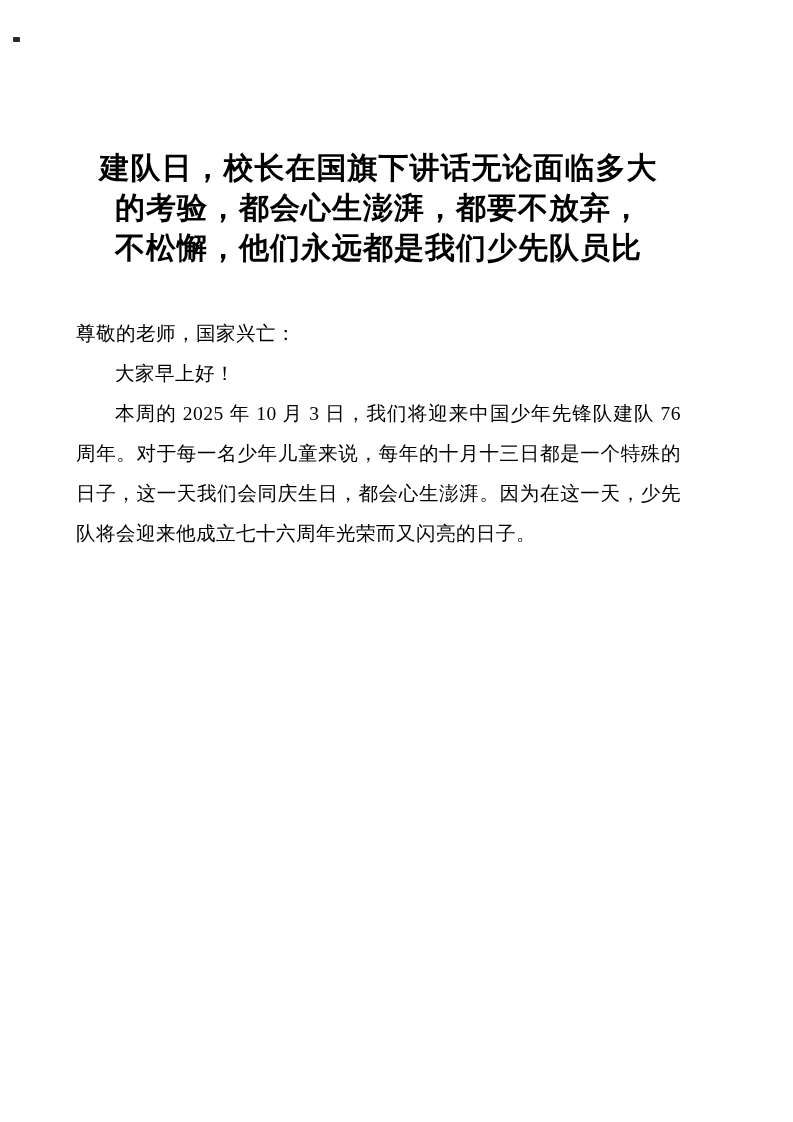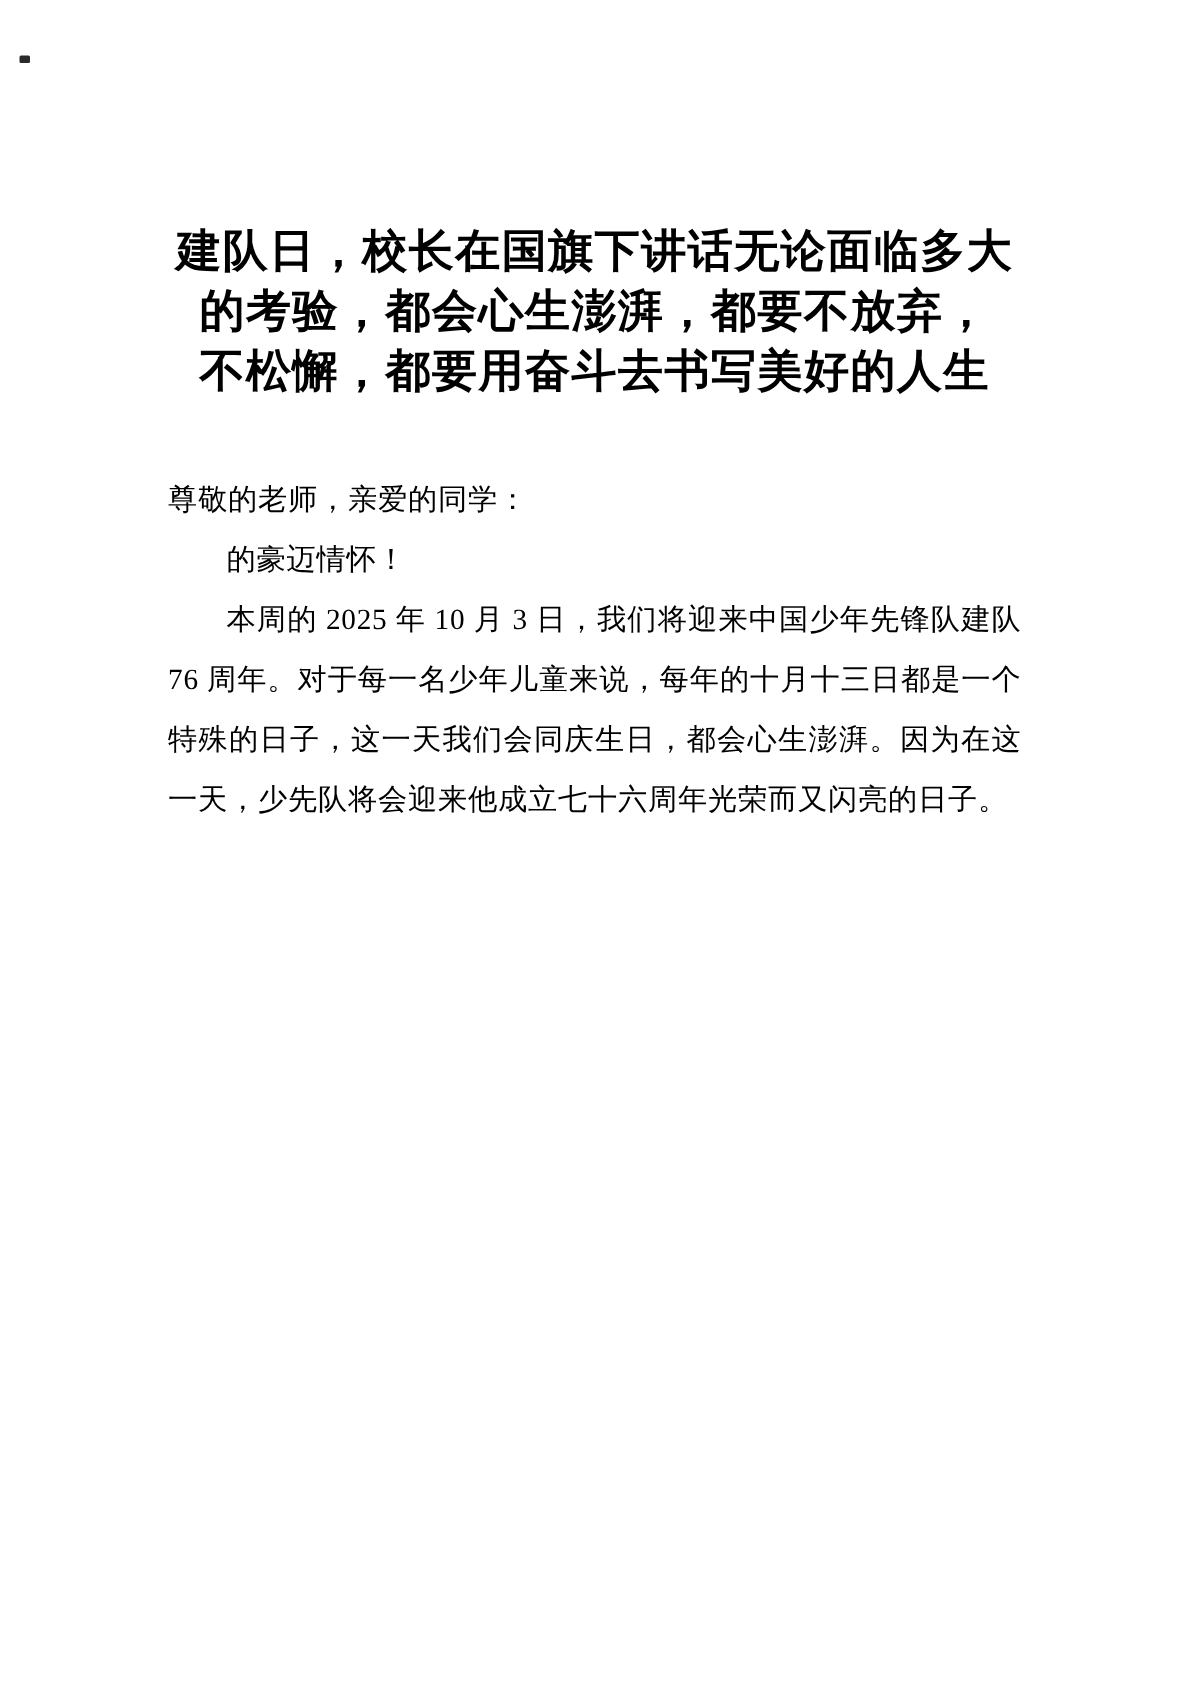--- a/index.html
+++ b/index.html
@@ -12,21 +12,21 @@
     height: 1122px;
     overflow: hidden;
     font-family: "Liberation Serif", "DejaVu Serif", serif;
     color: #000000;
     position: relative;
   }
   .page {
     box-sizing: border-box;
     width: 793px;
     height: 1122px;
-    padding: 148px 112px 0 112px;
+    padding: 148px 112px 0 76px;
   }
   .artifact {
     position: absolute;
     left: 13px;
     top: 37px;
     width: 7px;
     height: 5px;
     background: #2a2a2a;
     border-radius: 1px;
   }
@@ -57,22 +57,22 @@
 </head>
 <body>
 
 <div class="artifact"></div>
 
 <div class="page">
 
   <h1 class="doc-title">
     <span class="title-line">建队日，校长在国旗下讲话无论面临多大</span>
     <span class="title-line">的考验，都会心生澎湃，都要不放弃，</span>
-    <span class="title-line">不松懈，都要用奋斗去书写美好的人生</span>
+    <span class="title-line">不松懈，他们永远都是我们少先队员比</span>
   </h1>
 
   <div class="doc-body">
-    <p class="para">尊敬的老师，亲爱的同学：</p>
-    <p class="para indent">的豪迈情怀！</p>
+    <p class="para">尊敬的老师，国家兴亡：</p>
+    <p class="para indent">大家早上好！</p>
     <p class="para indent">本周的 2025 年 10 月 3 日，我们将迎来中国少年先锋队建队 76 周年。对于每一名少年儿童来说，每年的十月十三日都是一个特殊的日子，这一天我们会同庆生日，都会心生澎湃。因为在这一天，少先队将会迎来他成立七十六周年光荣而又闪亮的日子。</p>
   </div>
 
 </div>
 
 </body></html>

